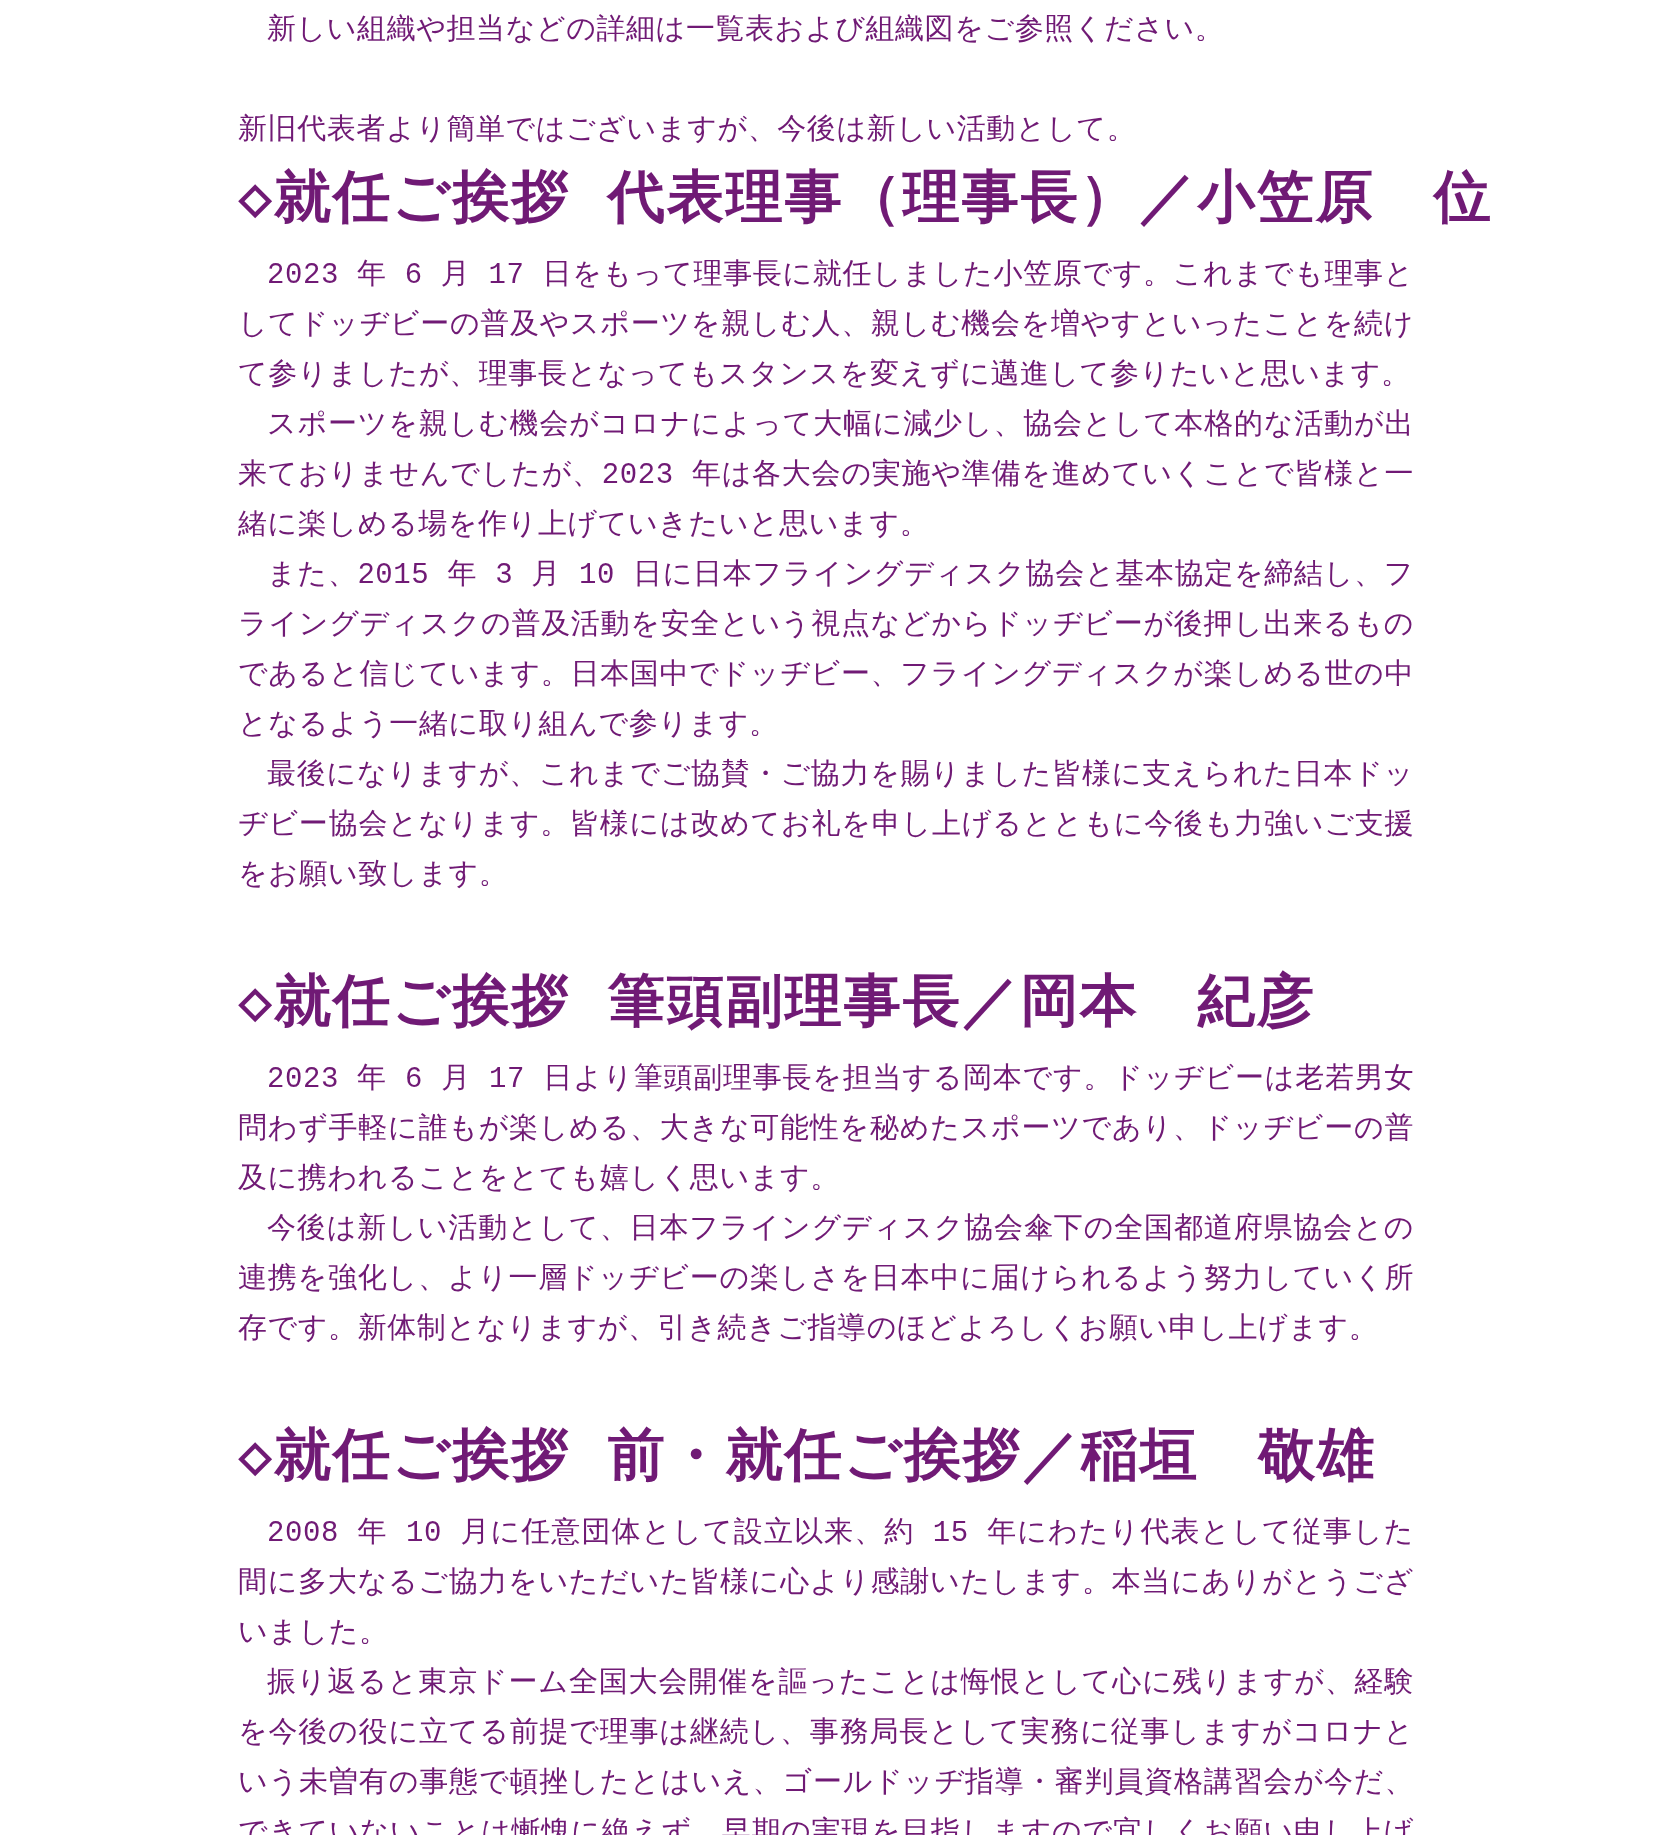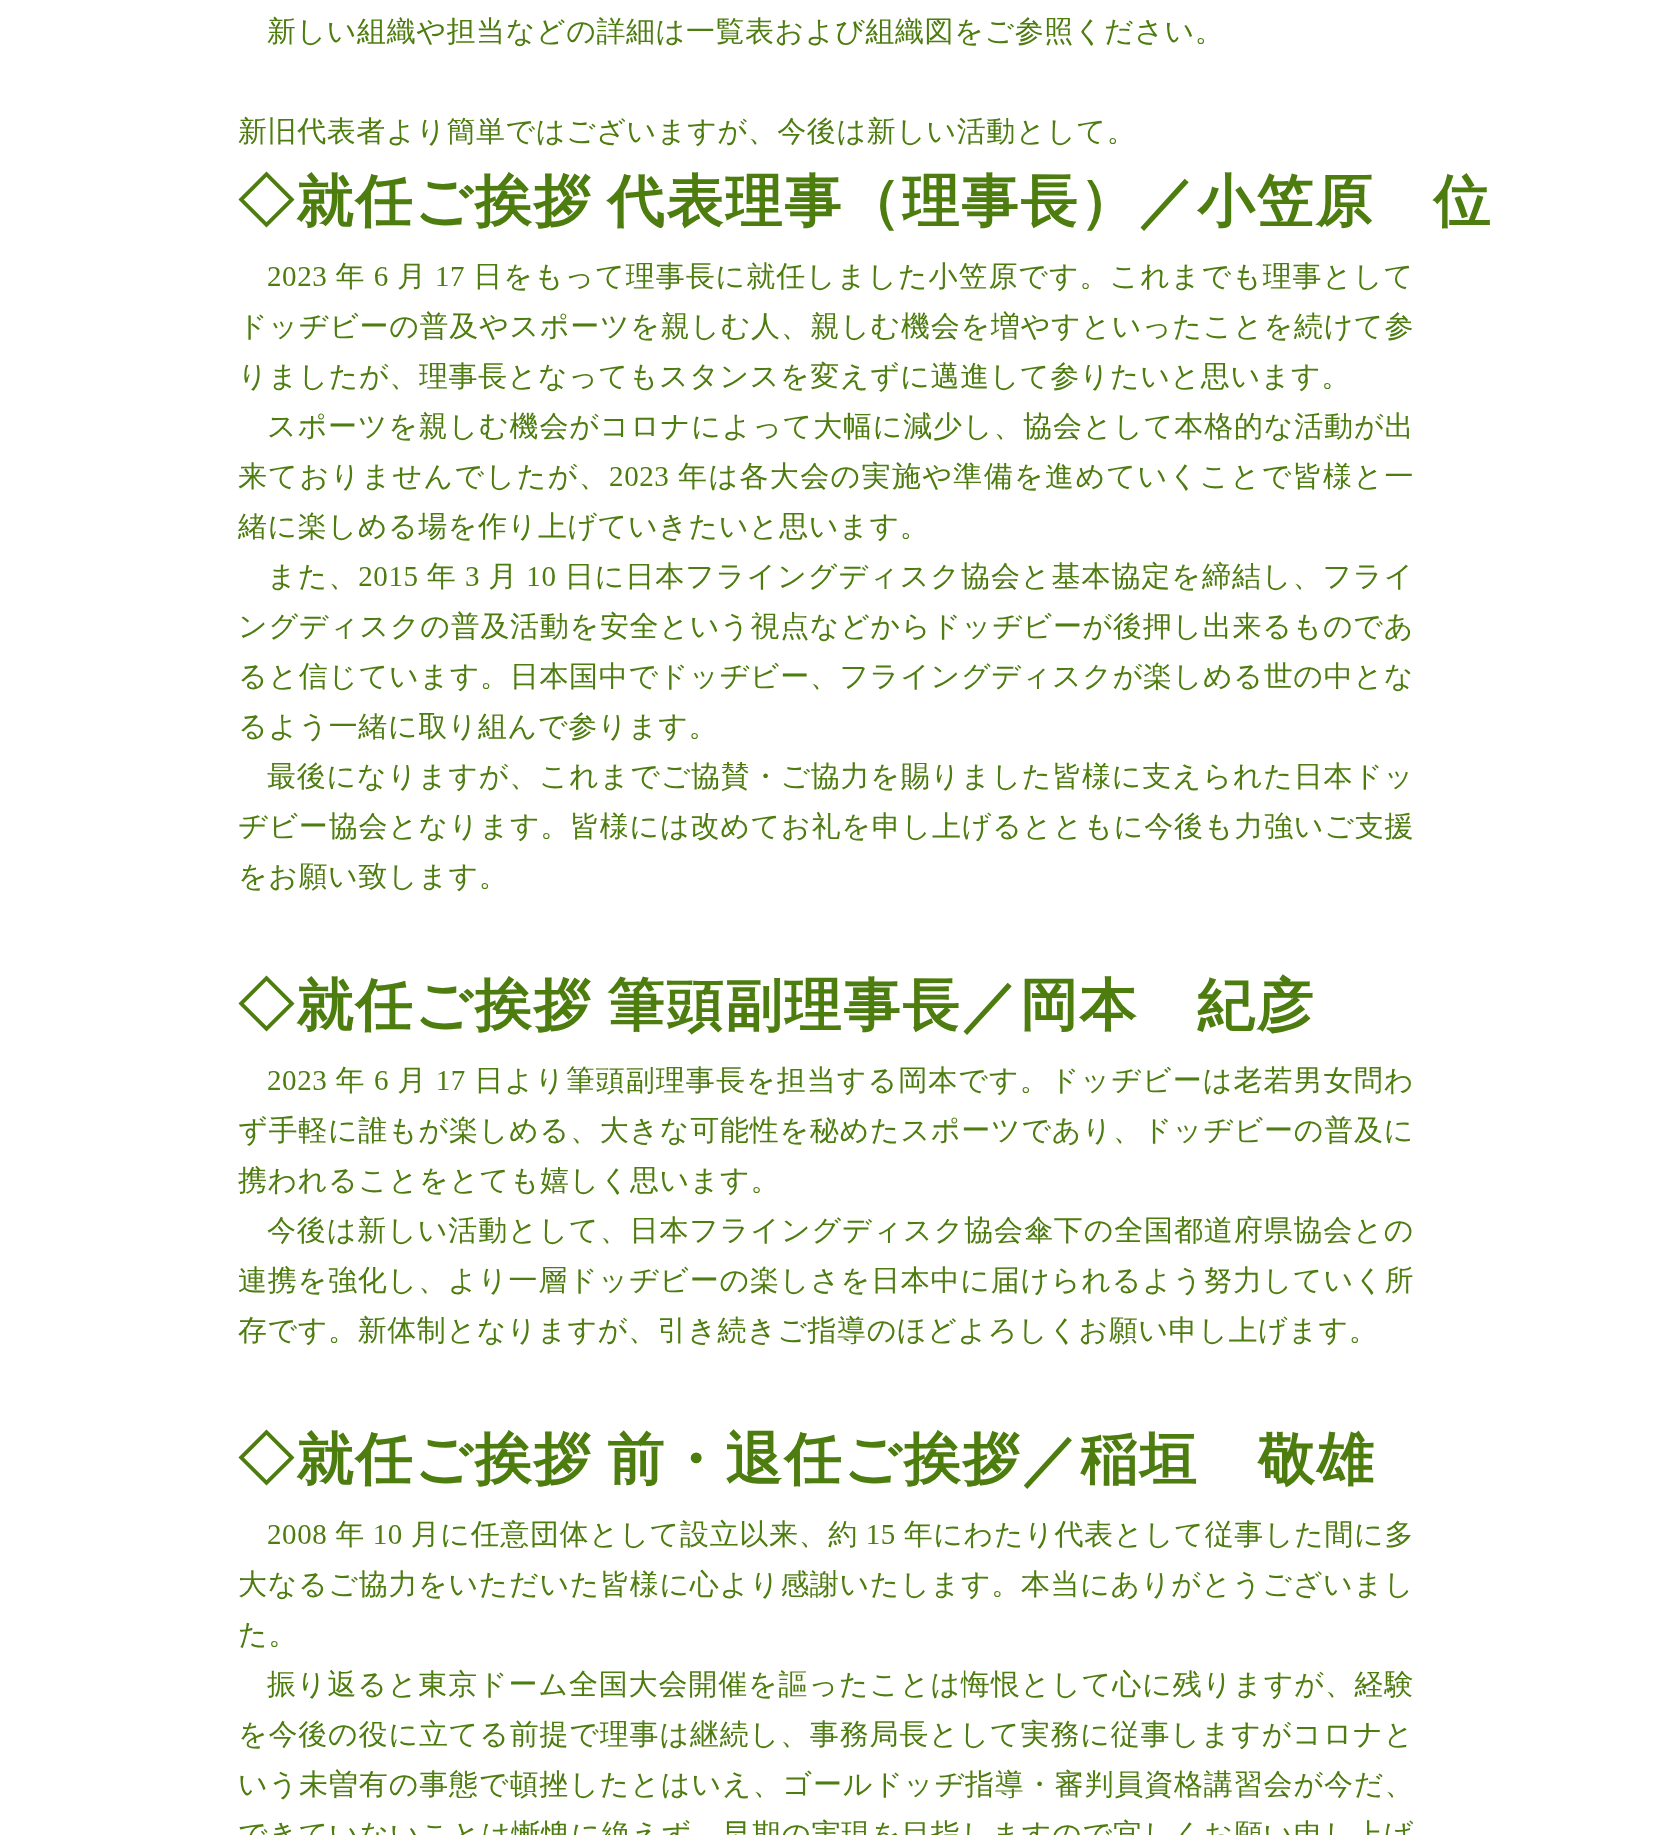--- a/index.html
+++ b/index.html
@@ -5,24 +5,24 @@
   html, body {
     margin: 0;
     padding: 0;
     background: #ffffff;
   }
   .page {
     position: relative;
     width: 1652px;
     height: 1835px;
     background: #ffffff;
-    color: #4d7c0f;
+    color: #701a75;
     box-sizing: border-box;
     padding: 6px 238px 0 238px;
-    font-family: Liberation Serif, serif;
+    font-family: Liberation Mono, monospace;
     overflow: hidden;
   }
   .body-line, .body-para {
     margin: 0;
     font-size: 29px;
     line-height: 50px;
     letter-spacing: 0.02em;
     text-align: justify;
     text-justify: inter-character;
     word-break: normal;
@@ -67,18 +67,18 @@
     <p class="body-para">最後になりますが、これまでご協賛・ご協力を賜りました皆様に支えられた日本ドッヂビー協会となります。皆様には改めてお礼を申し上げるとともに今後も力強いご支援をお願い致します。</p>
   </section>
 
   <section>
     <h2 class="section-heading mt-heading"><span class="heading-prefix">◇就任ご挨拶</span><span class="heading-title">筆頭副理事長／岡本　紀彦</span></h2>
     <p class="body-para sec-body-start">2023 年 6 月 17 日より筆頭副理事長を担当する岡本です。ドッヂビーは老若男女問わず手軽に誰もが楽しめる、大きな可能性を秘めたスポーツであり、ドッヂビーの普及に携われることをとても嬉しく思います。</p>
     <p class="body-para">今後は新しい活動として、日本フライングディスク協会傘下の全国都道府県協会との連携を強化し、より一層ドッヂビーの楽しさを日本中に届けられるよう努力していく所存です。新体制となりますが、引き続きご指導のほどよろしくお願い申し上げます。</p>
   </section>
 
   <section>
-    <h2 class="section-heading mt-heading"><span class="heading-prefix">◇就任ご挨拶</span><span class="heading-title">前・退任ご挨拶／稲垣　敬雄</span></h2>
+    <h2 class="section-heading mt-heading"><span class="heading-prefix">◇就任ご挨拶</span><span class="heading-title">前・就任ご挨拶／稲垣　敬雄</span></h2>
     <p class="body-para sec-body-start">2008 年 10 月に任意団体として設立以来、約 15 年にわたり代表として従事した間に多大なるご協力をいただいた皆様に心より感謝いたします。本当にありがとうございました。</p>
     <p class="body-para">振り返ると東京ドーム全国大会開催を謳ったことは悔恨として心に残りますが、経験を今後の役に立てる前提で理事は継続し、事務局長として実務に従事しますがコロナという未曽有の事態で頓挫したとはいえ、ゴールドッヂ指導・審判員資格講習会が今だ、できていないことは慚愧に絶えず、早期の実現を目指しますので宜しくお願い申し上げます。</p>
   </section>
 
 </div>
 
 </body></html>

